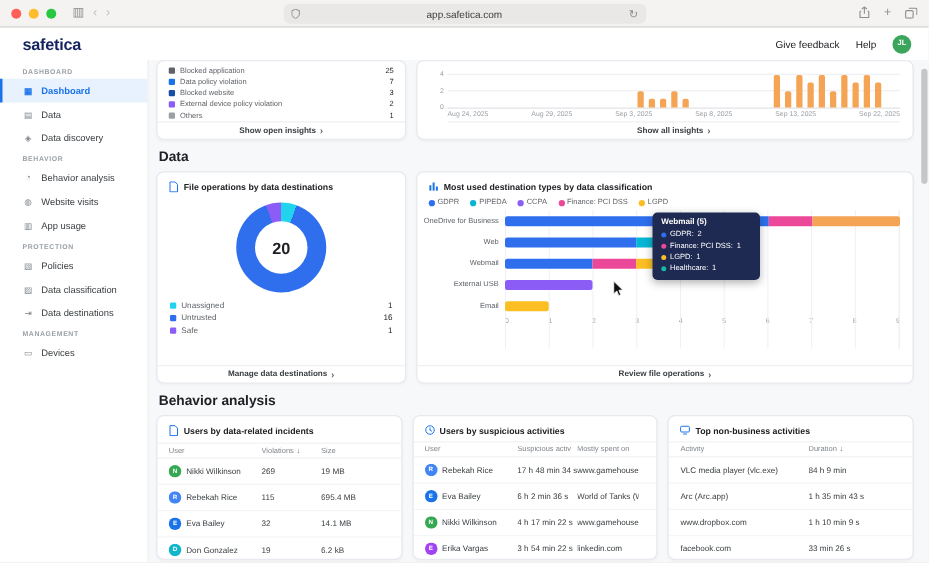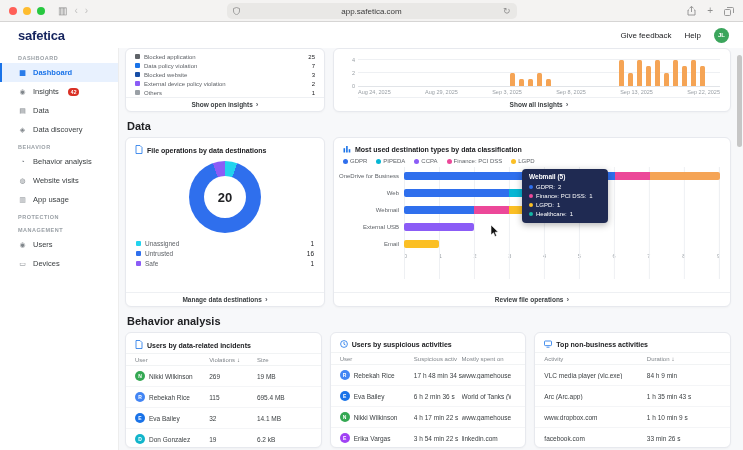--- a/index.html
+++ b/index.html
@@ -156,25 +156,20 @@
   </div>
 
   <div class="sidebar">
     <div class="nav-section-title">DASHBOARD</div>
     <div>
         <div class="nav-item active">
           <span class="nicon">▦</span>
           <span class="nlabel">Dashboard</span>
         </div>
         <div class="nav-item">
-          <span class="nicon">◉</span>
-          <span class="nlabel">Insights</span>
-          <span class="badge">42</span>
-        </div>
-        <div class="nav-item">
           <span class="nicon">▤</span>
           <span class="nlabel">Data</span>
         </div>
         <div class="nav-item">
           <span class="nicon">◈</span>
           <span class="nlabel">Data discovery</span>
         </div>
       </div>
     <div class="nav-section-title">BEHAVIOR</div>
     <div>
@@ -185,26 +180,36 @@
         <div class="nav-item">
           <span class="nicon">◍</span>
           <span class="nlabel">Website visits</span>
         </div>
         <div class="nav-item">
           <span class="nicon">▥</span>
           <span class="nlabel">App usage</span>
         </div>
       </div>
     <div class="nav-section-title">PROTECTION</div>
+    <div>
+        <div class="nav-item">
+          <span class="nicon">▧</span>
+          <span class="nlabel">Policies</span>
+        </div>
+        <div class="nav-item">
+          <span class="nicon">▨</span>
+          <span class="nlabel">Data classification</span>
+        </div>
+        <div class="nav-item">
+          <span class="nicon">⇥</span>
+          <span class="nlabel">Data destinations</span>
+        </div>
+      </div>
     <div class="nav-section-title">MANAGEMENT</div>
     <div>
-        <div class="nav-item">
-          <span class="nicon">◉</span>
-          <span class="nlabel">Users</span>
-        </div>
         <div class="nav-item">
           <span class="nicon">▭</span>
           <span class="nlabel">Devices</span>
         </div>
       </div>
   </div>
 
   <div class="content">
 
     <div class="row1">

